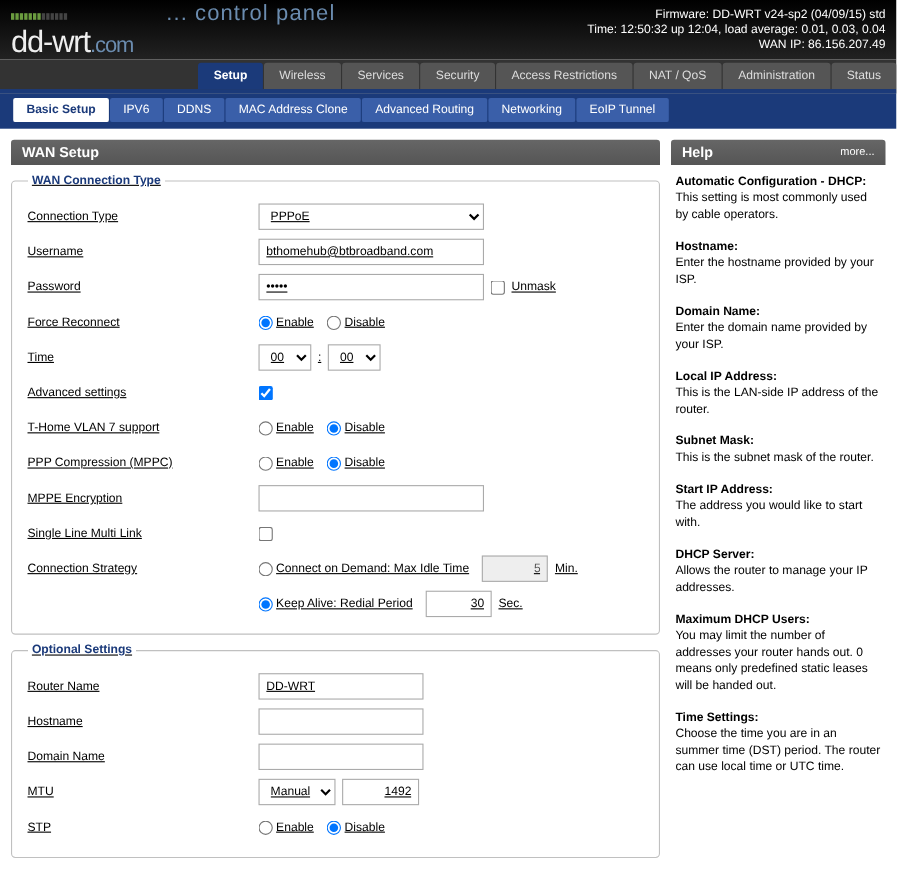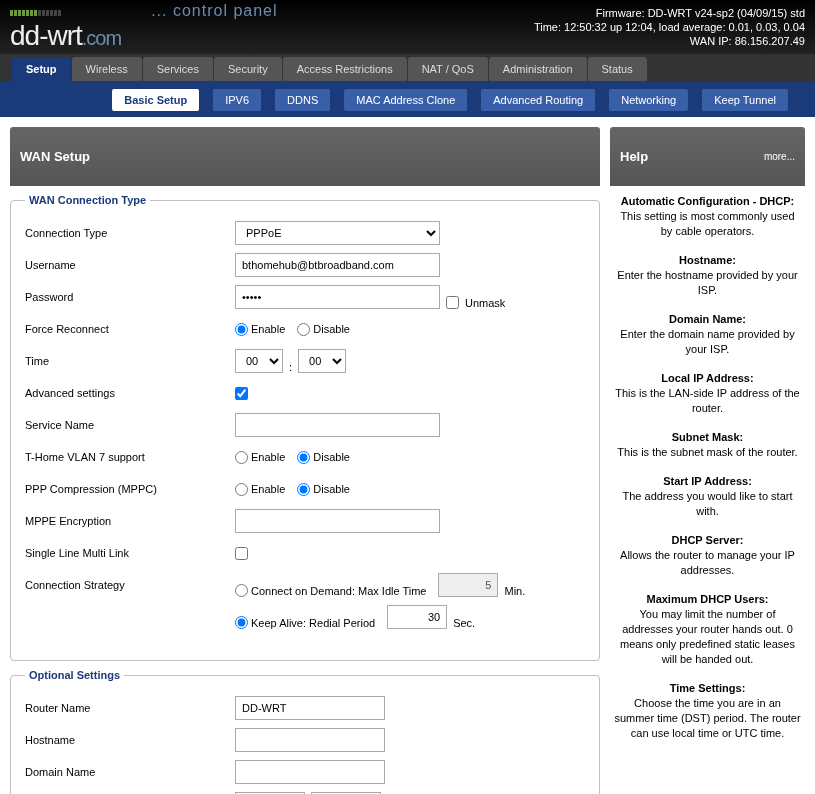--- a/index.html
+++ b/index.html
@@ -6,41 +6,41 @@
 body { font-family: Verdana, Arial, sans-serif; font-size: 11px; background: #fff; width: 815px; }
 .header { background: linear-gradient(#000, #222); color: #fff; padding: 6px 10px; display: flex; justify-content: space-between; align-items: center; height: 54px; }
 .logo-area { display: flex; align-items: baseline; }
 .logo { font-family: Verdana, sans-serif; font-size: 28px; font-weight: 400; letter-spacing: -1px; color: #eee; }
 .logo .com { color: #6b8caf; font-size: 20px; }
 .logo-dots { margin-bottom: 4px; }
 .logo-dots-row { display: flex; gap: 1px; }
 .logo-dots-row .d { width: 3px; height: 6px; }
 .logo-dots-row .on { background: #6b9c3f; }
 .logo-dots-row .off { background: #444; }
-.cpanel { color: #6b8caf; font-size: 16px; font-weight: 300; margin-left: 30px; letter-spacing: 1px; }
+.cpanel { color: #6b8caf; font-size: 20px; font-weight: 300; margin-left: 30px; letter-spacing: 1px; }
 .status-info { text-align: right; font-size: 11px; line-height: 14px; }
-.main-tabs { background: #333; display: flex; padding-left: 12px; gap: 1px; border-bottom: 4px solid #1b3a7a; }
+.main-tabs { background: #333; display: flex; padding-left: 12px; gap: 1px; border-bottom: 4px solid #1b3a7a; justify-content: flex-end; }
 .main-tab { background: #555; color: #ddd; padding: 6px 14px; font-size: 11px; cursor: pointer; border-radius: 3px 3px 0 0; margin-top: 3px; }
 .main-tab.active { background: #1b3a7a; color: #fff; font-weight: bold; }
-.sub-tabs { background: #1b3a7a; display: flex; gap: 14px; padding: 4px 27px 6px; justify-content: flex-end; }
+.sub-tabs { background: #1b3a7a; display: flex; gap: 1px; padding: 4px 12px 6px; }
 .sub-tab { background: #3a5fa9; color: #fff; padding: 5px 12px; font-size: 11px; cursor: pointer; border-radius: 2px; }
 .sub-tab.active { background: #fff; color: #1b3a7a; font-weight: bold; }
 .content { display: flex; padding: 10px; gap: 10px; align-items: flex-start; }
 .main-col { flex: 1; }
-.side-col { width: 195px; text-align: center; }
-.panel-header { background: linear-gradient(#666, #555); color: #fff; font-weight: bold; padding: 22px 10px; border-radius: 3px 3px 0 0; font-size: 13px; display: flex; justify-content: space-between; align-items: center; }
+.side-col { width: 195px; }
+.panel-header { background: linear-gradient(#666, #555); color: #fff; font-weight: bold; padding: 4px 10px; border-radius: 3px 3px 0 0; font-size: 13px; display: flex; justify-content: space-between; align-items: center; }
 .panel-header .more { font-size: 10px; font-weight: normal; cursor: pointer; }
 .help-body { padding: 8px 4px; font-size: 11px; line-height: 15px; }
 .help-item { margin-bottom: 14px; }
 .help-item b { color: #000; }
-fieldset { border: 1px solid #c0c0c0; border-radius: 4px; margin: 8px 0 4px; padding: 10px 10px 26px 14px; }
+fieldset { border: 1px solid #c0c0c0; border-radius: 4px; margin: 8px 0 4px; padding: 10px 10px 10px 14px; text-decoration: underline; }
 legend { color: #1b3a7a; font-weight: bold; padding: 0 4px; font-size: 11px; }
 .form-row { display: flex; align-items: center; min-height: 30px; margin: 2px 0; }
 .form-label { width: 210px; flex-shrink: 0; }
-.form-controls { display: flex; align-items: flex-end; gap: 6px; flex-wrap: wrap; }
+.form-controls { display: flex; align-items: center; gap: 6px; flex-wrap: wrap; }
 select, input[type=text], input[type=password] { font-size: 11px; padding: 3px 6px; border: 1px solid #aaa; background: #fff; height: 24px; }
 select.wide { width: 205px; }
 input.wide { width: 205px; }
 input.num { width: 60px; text-align: right; }
 select.sm { width: 48px; }
 .radio-lbl { display: inline-flex; align-items: center; gap: 3px; margin-right: 6px; }
 input[type=radio], input[type=checkbox] { margin: 0; }
 </style>
 </head>
 <body>
@@ -86,21 +86,21 @@
     <div class="main-tab">Administration</div>
     <div class="main-tab">Status</div>
   </div>
 <div class="sub-tabs">
     <div class="sub-tab active">Basic Setup</div>
     <div class="sub-tab">IPV6</div>
     <div class="sub-tab">DDNS</div>
     <div class="sub-tab">MAC Address Clone</div>
     <div class="sub-tab">Advanced Routing</div>
     <div class="sub-tab">Networking</div>
-    <div class="sub-tab">Keep Tunnel</div>
+    <div class="sub-tab">EoIP Tunnel</div>
   </div>
 
 <div class="content">
   <div class="main-col">
     <div class="panel-header">WAN Setup</div>
 
     <fieldset>
       <legend>WAN Connection Type</legend>
 
       <div class="form-row">
@@ -149,26 +149,20 @@
         </div>
       </div>
 
       <div class="form-row">
         <div class="form-label">Advanced settings</div>
         <div class="form-controls">
           <input type="checkbox" checked="" style="">
         </div>
       </div>
 
-      <div class="form-row">
-        <div class="form-label">Service Name</div>
-        <div class="form-controls">
-          <input type="text" class="wide" style="">
-        </div>
-      </div>
 
       <div class="form-row">
         <div class="form-label">T-Home VLAN 7 support</div>
         <div class="form-controls">
           <label class="radio-lbl">
               <input type="radio" name="th" style=""> 
               <span>Enable</span>
             </label>
           <label class="radio-lbl">
               <input type="radio" name="th" checked="" style=""> 

